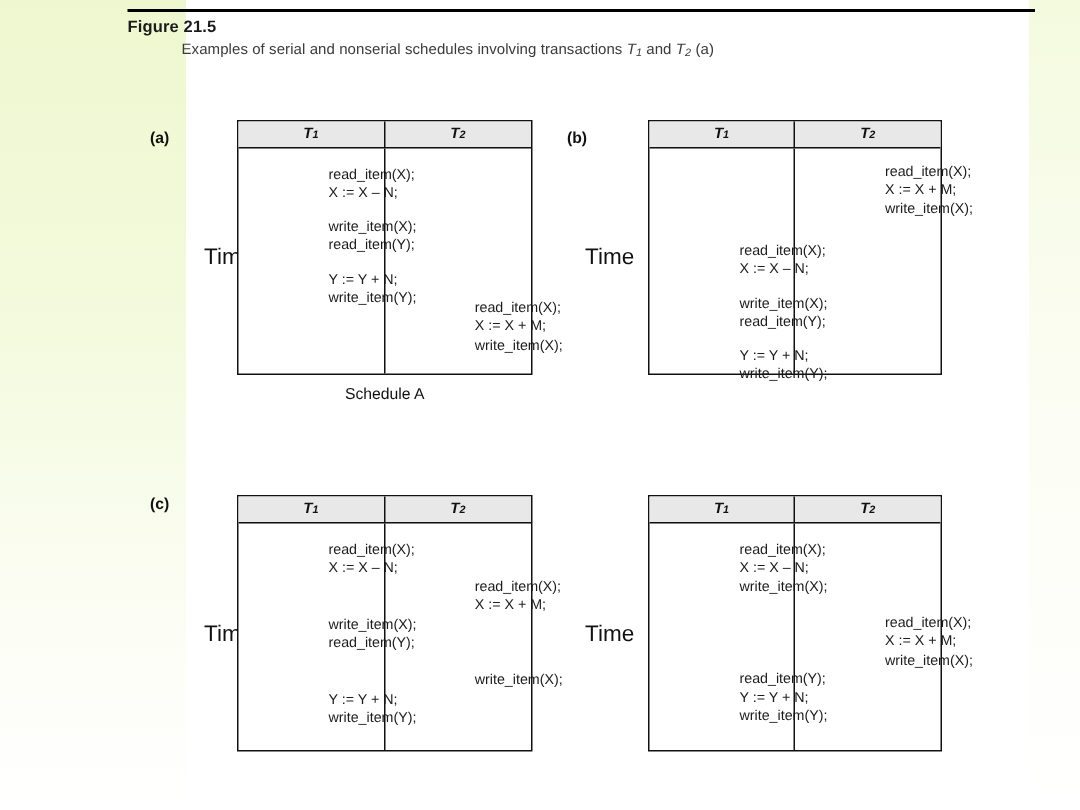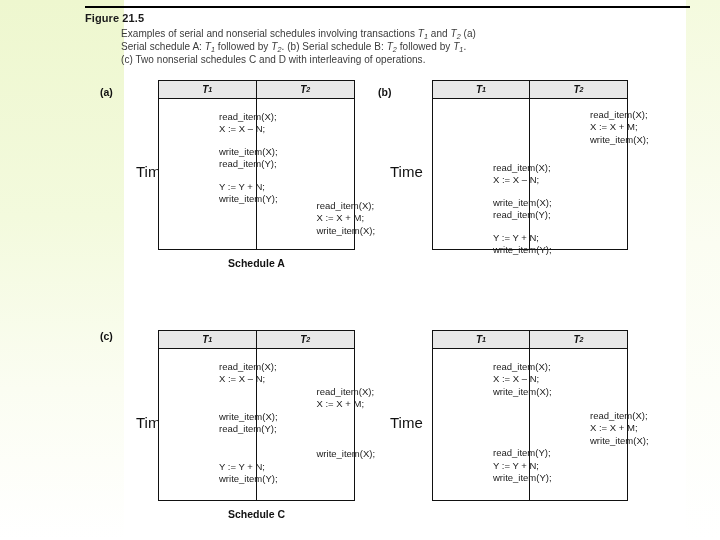--- a/index.html
+++ b/index.html
@@ -93,42 +93,38 @@
   .timehead{
     position:absolute;width:0;height:0;
     border-left:4.5px solid transparent;
     border-right:4.5px solid transparent;
     border-top:8px solid #111;
   }
 
   
   .sched-cap{
     position:absolute;text-align:center;
-    font-size:10.5px;font-weight:bold;color:#111;
+    font-size:10.5px;font-weight:normal;color:#111;
   }
 </style>
 </head>
 <body>
 
 <div id="green-wash"></div>
 <div id="green-wash-right"></div>
 
 <div id="page">
 
   <div id="rule"></div>
 
   <div id="fig-title">Figure 21.5</div>
 
   <div class="cap-line" id="cap1">
     Examples of serial and nonserial schedules involving transactions <span class="it">T</span><span class="sub it">1</span> and <span class="it">T</span><span class="sub it">2</span> (a)
   </div>
-  <div class="cap-line" id="cap2">
-    Serial schedule A: <span class="it">T</span><span class="sub it">1</span> followed by <span class="it">T</span><span class="sub it">2</span>. (b) Serial schedule B: <span class="it">T</span><span class="sub it">2</span> followed by <span class="it">T</span><span class="sub it">1</span>.
-  </div>
-  <div class="cap-line" id="cap3">(c) Two nonserial schedules C and D with interleaving of operations.</div>
 
   <div class="panel-letter" style="left:100px;top:86px;">(a)</div>
 
   <div class="timewrap">
     <div class="timelabel" style="left:136px;top:163px;">Time</div>
     <div class="timeline" style="left:180px;top:110px;height:128px;"></div>
     <div class="timehead" style="left:176px;top:236px;"></div>
   </div>
 
   <div class="sched" style="left:158px;top:80px;width:197px;height:170px;">
@@ -228,21 +224,20 @@
         <div class="oplist" style="top:37px;">
           <div>read_item(X);</div>
           <div>X := X + M;</div>
           <div style="height:37px;"></div>
           <div>write_item(X);</div>
         </div>
       </div>
     </div>
   </div>
 
-  <div class="sched-cap" style="left:158px;top:508px;width:197px;">Schedule C</div>
 
   <div class="timewrap">
     <div class="timelabel" style="left:390px;top:414px;">Time</div>
     <div class="timeline" style="left:452px;top:360px;height:128px;"></div>
     <div class="timehead" style="left:448px;top:486px;"></div>
   </div>
 
   <div class="sched" style="left:432px;top:330px;width:196px;height:171px;">
     <div class="sched-head">
       <div class="hcell first">T<span class="sub">1</span></div>

